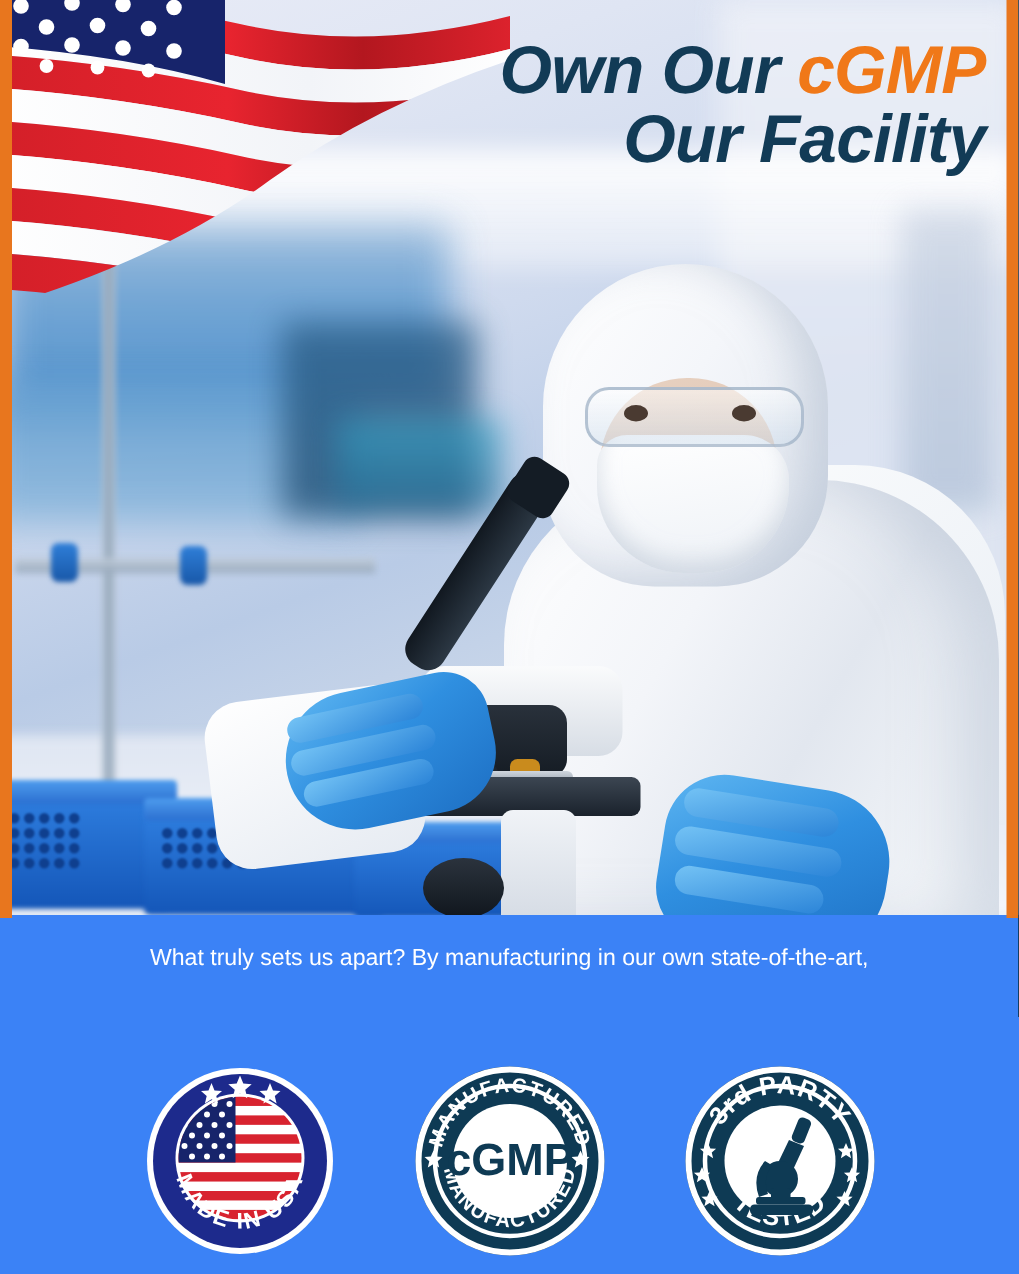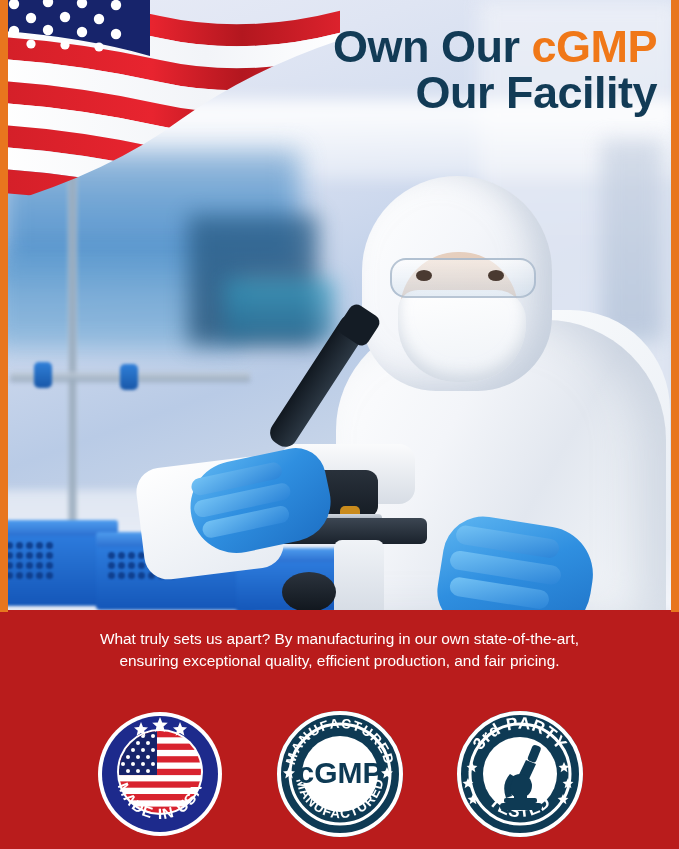--- a/index.html
+++ b/index.html
@@ -183,28 +183,29 @@
 
   
   .flag{position:absolute;left:0;top:0;width:340px;height:215px;z-index:20;}
 
   
   .headline{
     position:absolute;right:22px;top:24px;width:420px;z-index:30;
     text-align:right;line-height:1.02;
     font-size:45px;font-weight:bold;letter-spacing:-.5px;
     color:#123b56;
+    font-style:italic;
   }
   .headline .accent{color:#f07818;}
   .headline .l{display:block;white-space:nowrap;}
 
   
   .panel{
     position:absolute;left:0;top:610px;width:679px;height:239px;
-    background:#b91c1c;z-index:35;
+    background:#3b82f6;z-index:35;
   }
   .panel-text{
     margin:18px auto 0;width:608px;text-align:center;color:#ffffff;
     font-size:15.4px;line-height:1.42;font-weight:normal;
   }
   .panel-text span{display:block;white-space:nowrap;}
   .badges{
     position:absolute;left:0;top:100px;width:679px;
     display:flex;justify-content:center;gap:52px;
   }
@@ -369,21 +370,20 @@
   <div class="frame-right"></div>
 
   <div class="headline">
     <span class="l"><span>Own Our </span><span class="accent">cGMP</span></span>
     <span class="l">Our Facility</span>
   </div>
 
   <div class="panel">
     <div class="panel-text">
       <span>What truly sets us apart? By manufacturing in our own state-of-the-art,</span>
-      <span>ensuring exceptional quality, efficient production, and fair pricing.</span>
     </div>
 
     <div class="badges">
 
       <div class="badge">
         <svg viewBox="0 0 128 128">
           <defs>
             <clipPath id="usaC">
                 <circle cx="64" cy="62" r="41"></circle>
               </clipPath>

